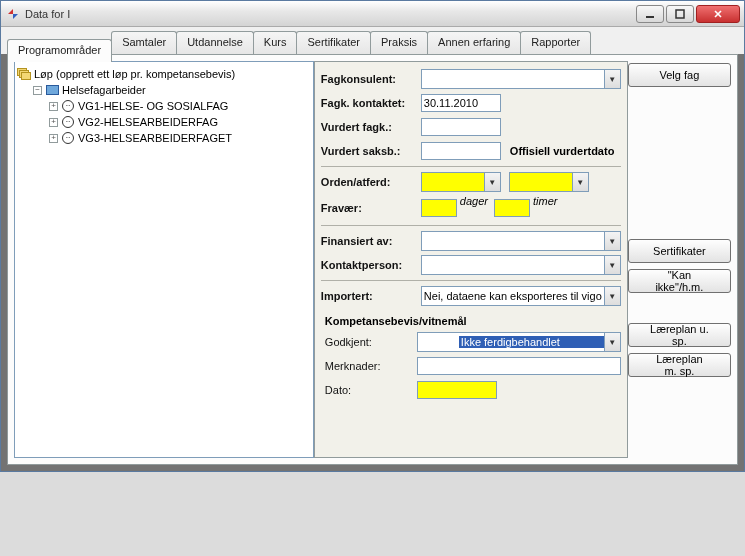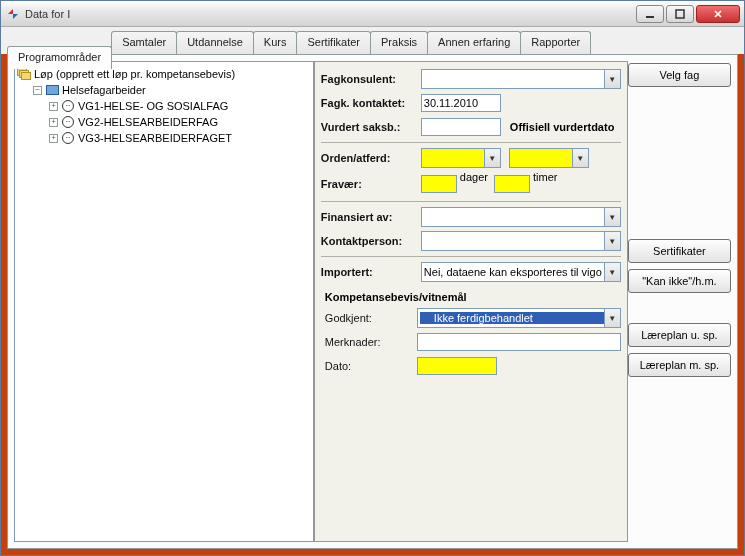--- a/index.html
+++ b/index.html
@@ -1,19 +1,19 @@
 <!DOCTYPE html>
 <html><head>
 <meta charset="utf-8">
 <style>
   * { box-sizing: border-box; font-family: Tahoma, Arial, sans-serif; font-size: 11px; }
   body { margin: 0; background: #dcdcdc; }
   .window {
-    width: 745px; height: 556px;
-    background: #c2410c;
+    width: 745px; height: 472px;
+    background: #737373;
     border: 1px solid #5a7aa0;
     display: flex; flex-direction: column;
     box-shadow: 2px 2px 6px rgba(0,0,0,0.3);
   }
   .titlebar {
     height: 26px;
     background: linear-gradient(to bottom, #ffffff 0%, #e8e8e8 40%, #d4d4d4 100%);
     border-bottom: 1px solid #aaa;
     display: flex; align-items: center; padding: 0 4px;
   }
@@ -41,21 +41,21 @@
     background: linear-gradient(to bottom,#f5f5f5,#e6e6e6);
     margin-right:-1px;
     border-top-left-radius:3px;
     border-top-right-radius:3px;
     cursor:pointer;
     color:#222;
   }
   .tab.active {
     background:#fcfcfc;
     position:relative;
-    top:15px;
+    top:8px;
     padding-bottom:6px;
     z-index:2;
     text-align:right;
   }
   .tabpage {
     flex:1;
     margin:0 6px 6px 6px;
     border:1px solid #919b9c;
     background:#fcfcfc;
     display:flex;
@@ -94,39 +94,39 @@
     border:1px solid #7f9db9; height:20px; background:#fff; display:flex; align-items:center; position:relative; padding:0 2px;
   }
   .combo.yellow { background:#ffff00; }
   .combo .arrow {
     position:absolute; right:0; top:0; bottom:0; width:16px;
     border-left:1px solid #7f9db9;
     background:linear-gradient(to bottom,#f4f4f4,#ddd);
     display:flex; align-items:center; justify-content:center; font-size:8px; color:#333;
   }
   .combo .ctext { flex:1; overflow:hidden; white-space:nowrap; padding-right:16px;}
-  .combo .ctext.sel { background:#2f5fb5; color:#fff; padding-left:14px;}
+  .combo .ctext.sel { background:#2f5fb5; color:#fff; padding-left:2px;margin-left:39px;}
   .hl { height:1px; background:#b0b0a8; margin:2px 0;}
   .subhead { font-weight:bold; margin-top:6px; margin-bottom:2px; padding-left:4px;}
   .right-panel {
     width:104px;
     display:flex; flex-direction:column; gap:6px;
     padding:2px 0;
   }
   .rbtn {
     height:24px;
     border:1px solid #707070;
     border-radius:3px;
     background:linear-gradient(to bottom,#fefefe,#e3e3e3);
     display:flex; align-items:center; justify-content:center;
     cursor:pointer;
-    padding:0 4px;
+    padding:0 20px;
     text-align:center;
   }
-  .unitlbl { margin:0 6px 14px 3px; }
+  .unitlbl { margin:0 6px 14px 3px;font-style:italic; }
   .stack-icon { width:14px; height:12px; position:relative; }
   .stack-icon span { position:absolute; width:10px; height:8px; border:1px solid #b49320; background:#f3d774; }
   .stack-icon span:nth-child(1){top:0;left:0;}
   .stack-icon span:nth-child(2){top:2px;left:2px;}
   .stack-icon span:nth-child(3){top:4px;left:4px;}
 </style>
 </head>
 <body>
 
 <div class="window">
@@ -236,20 +236,24 @@
           <span class="ctext"></span>
           <span class="arrow">▼</span>
         </div>
       </div>
 
       <div class="formrow">
         <span class="lbl">Fagk. kontaktet:</span>
         <input class="inp" style="width: 80px;" value="30.11.2010">
       </div>
 
+      <div class="formrow">
+        <span class="lbl">Vurdert fagk.:</span>
+        <input class="inp" style="width: 80px;">
+      </div>
 
       <div class="formrow">
         <span class="lbl">Vurdert saksb.:</span>
         <input class="inp" style="width: 80px;">
         <span style="margin-left:9px;font-weight:bold">Offisiell vurdertdato</span>
       </div>
       <div class="hl"></div>
 
       <div class="formrow">
         <span class="lbl">Orden/atferd:</span>

